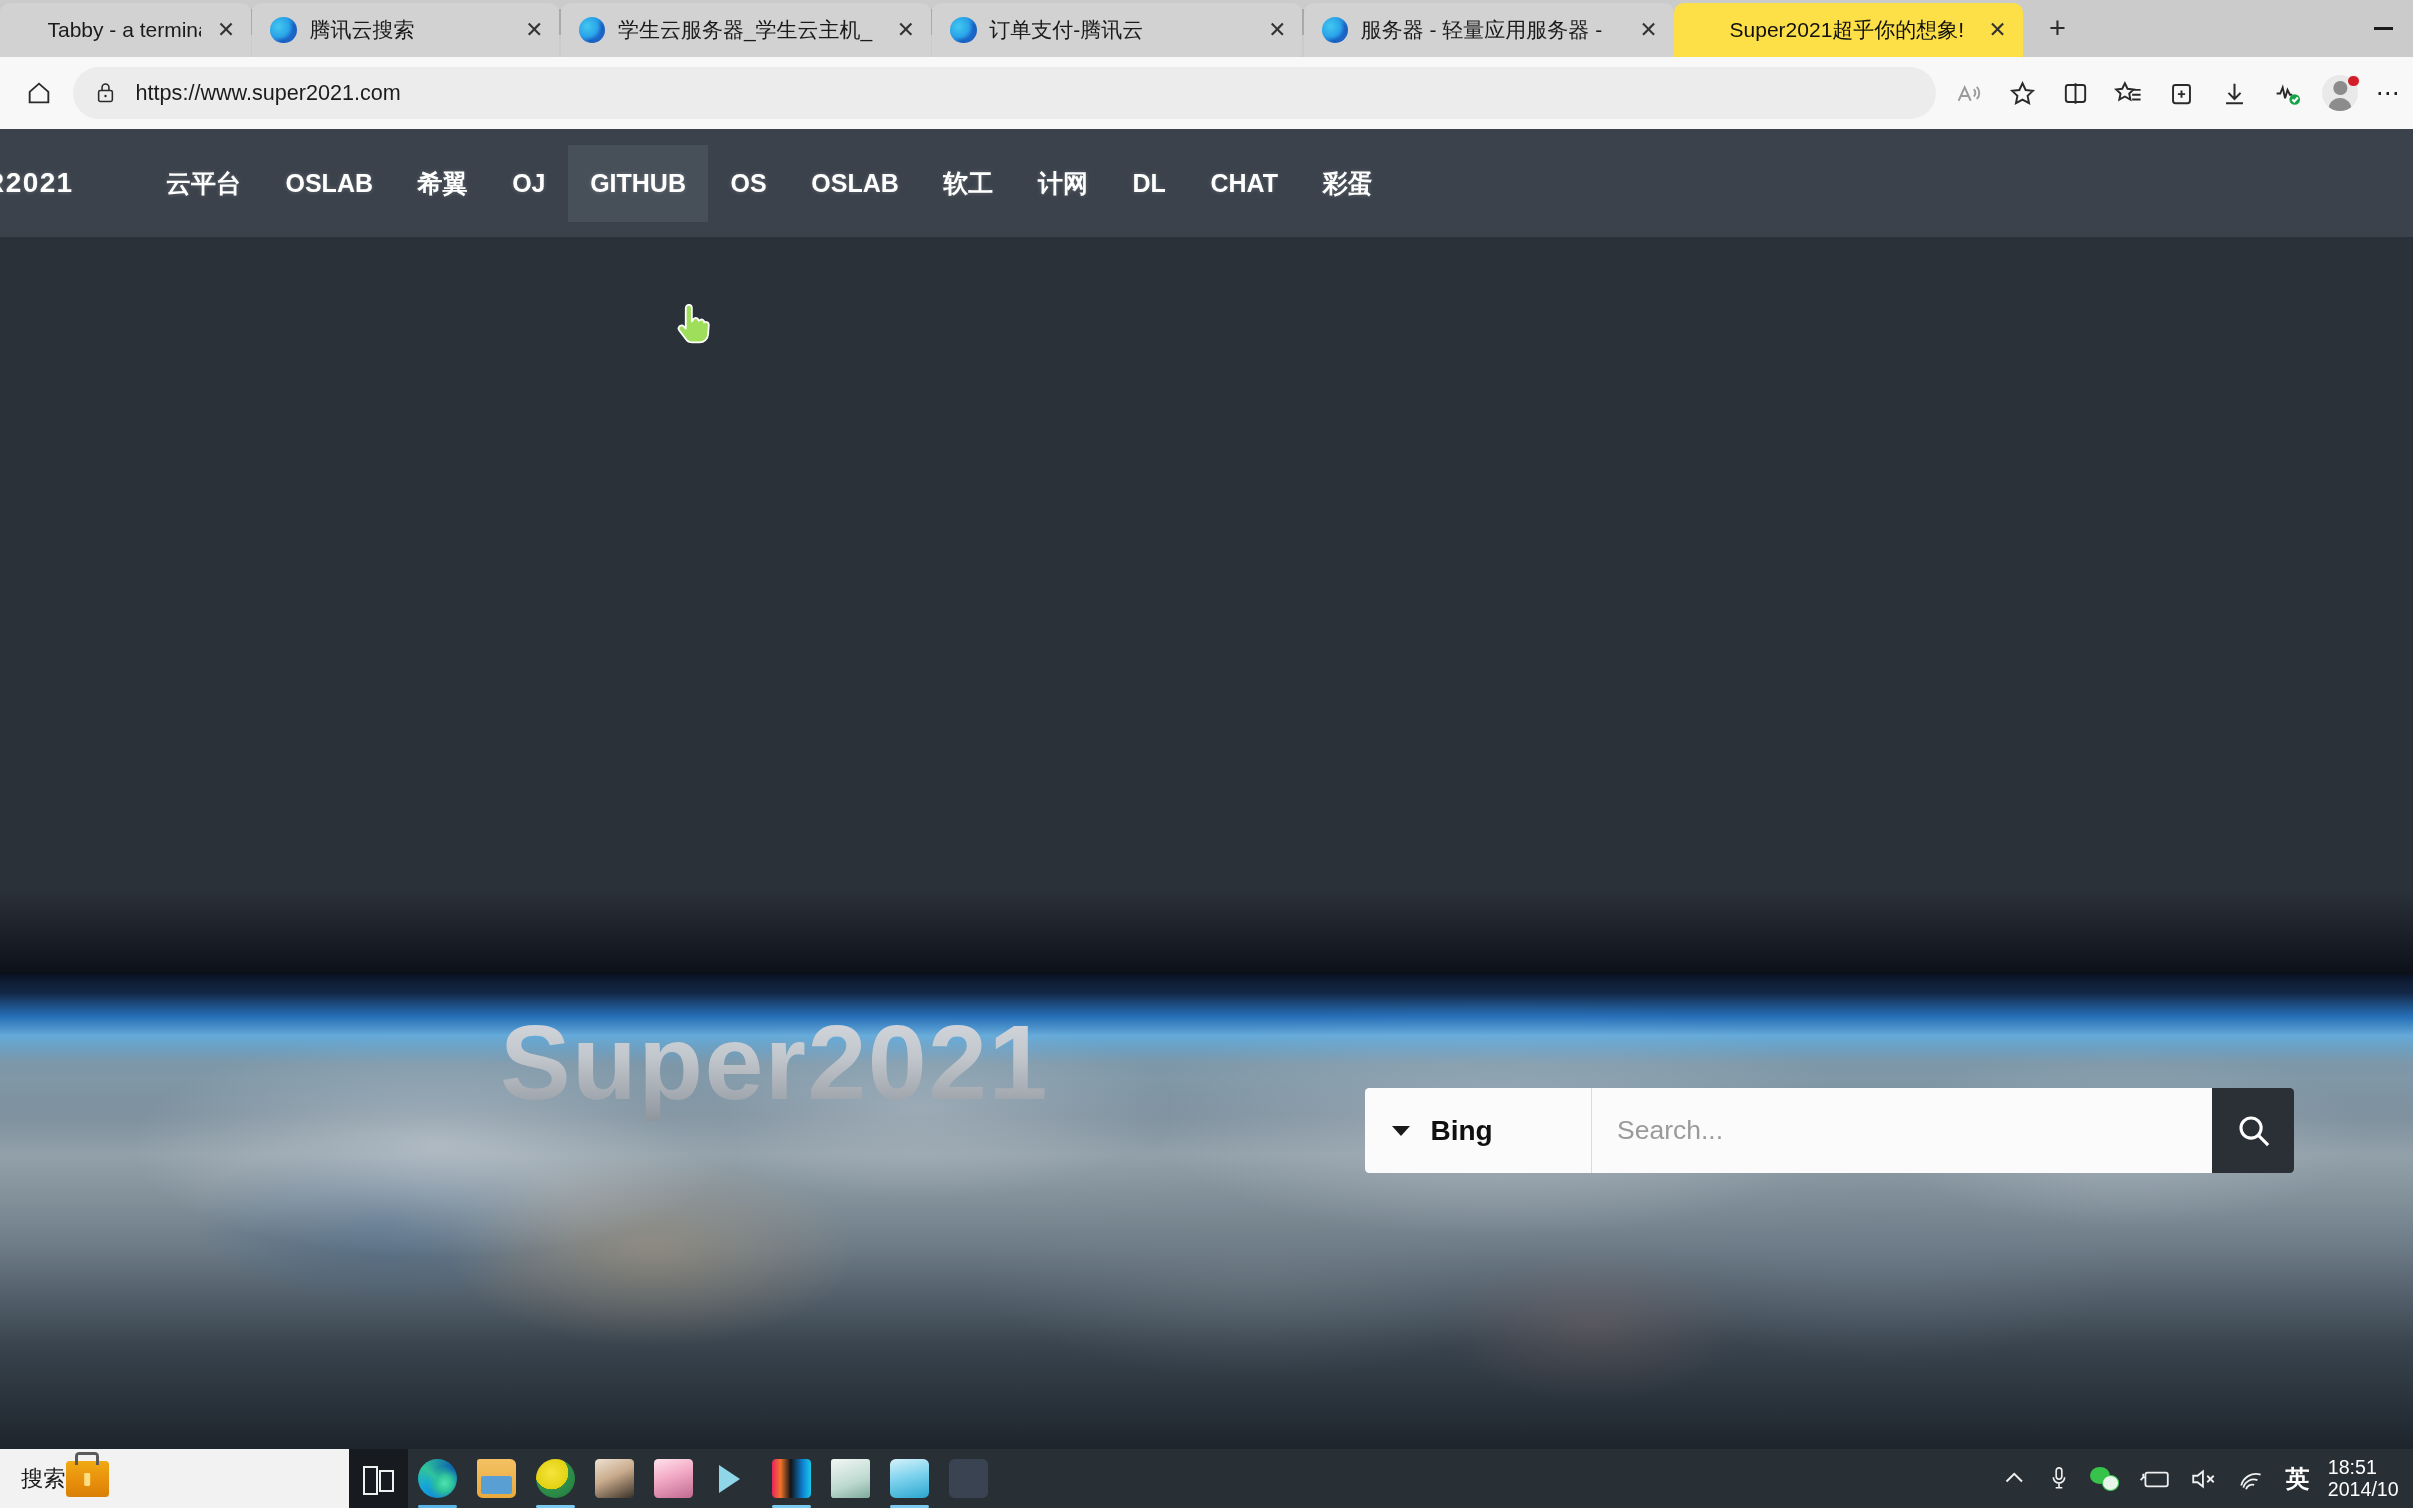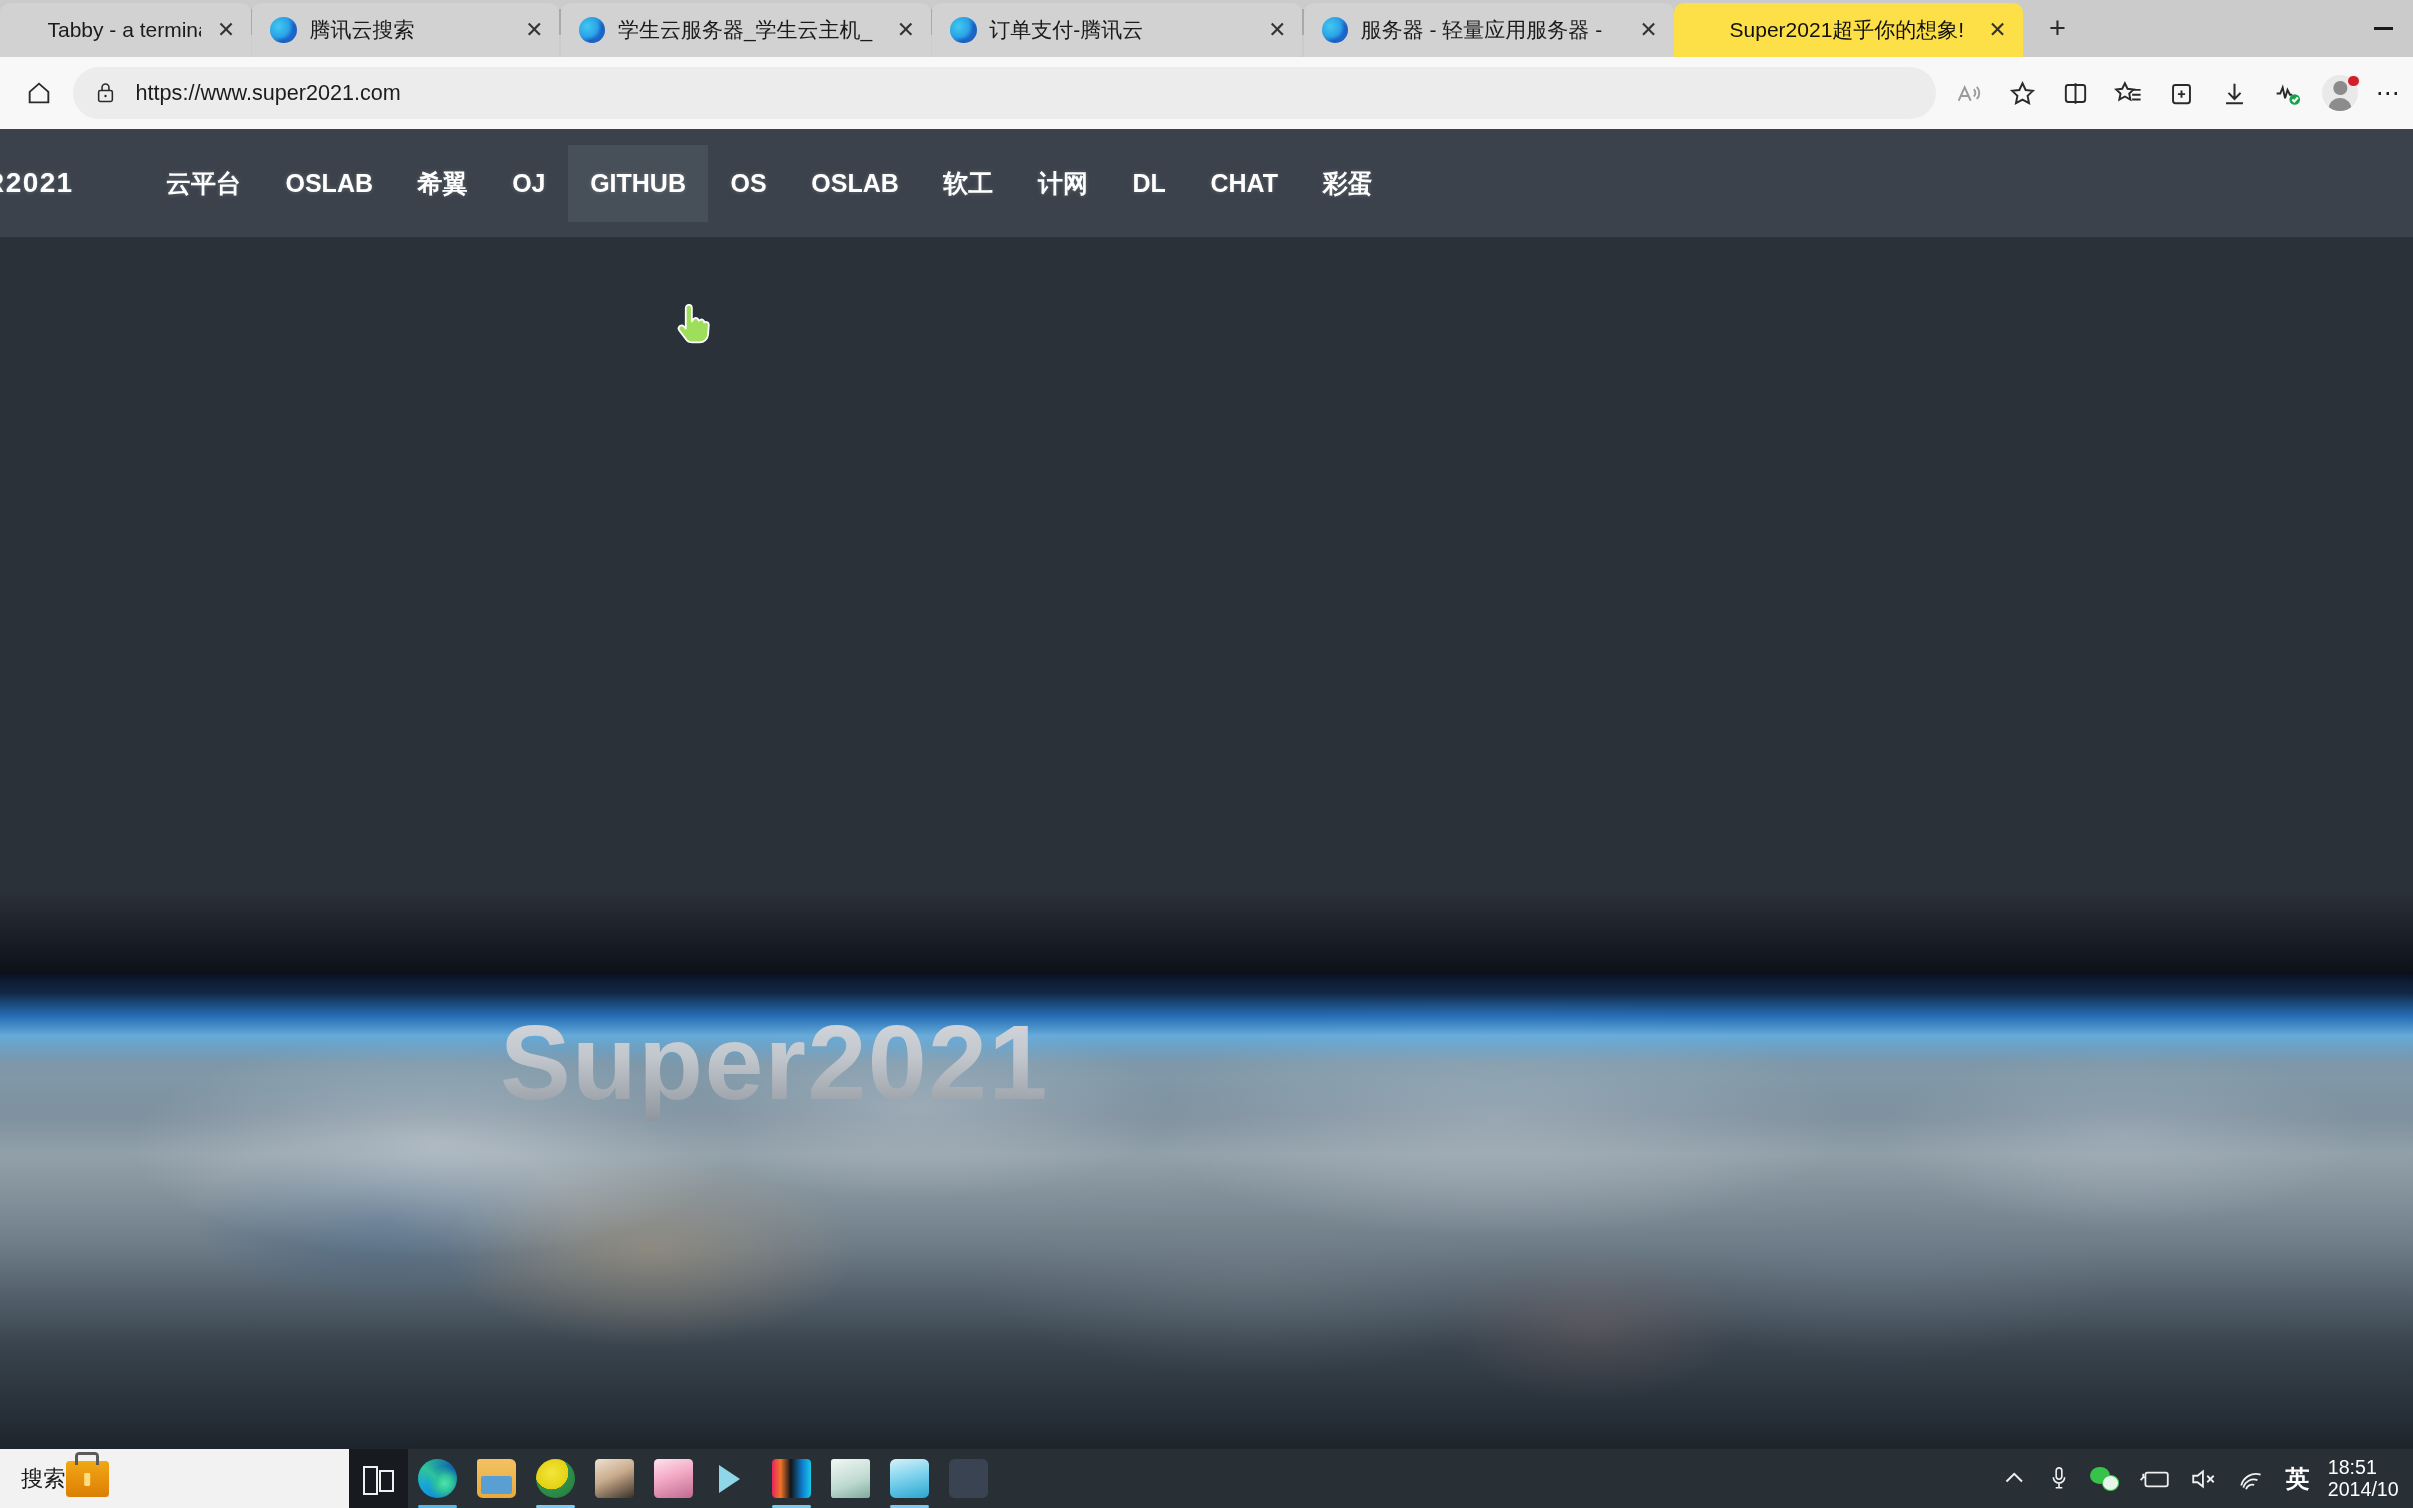--- a/index.html
+++ b/index.html
@@ -507,20 +507,37 @@
   </div>
 
   <div class="viewport">
 
     <div class="hero">
       <div class="space-top"></div>
       <div class="earth"></div>
 
       <div class="hero-title">Super2021</div>
 
+      <div class="search-widget">
+        <div class="engine-select">
+          <span class="caret-down"></span>
+          <span class="engine-name">Bing</span>
+        </div>
+        <div class="search-input-wrap">
+          <input class="search-input" type="text" value="" placeholder="Search..." style="">
+        </div>
+        <div class="search-btn">
+          <span>
+            <svg width="39" height="39" viewBox="0 0 24 24" fill="none" stroke="#ffffff" stroke-width="1.9">
+              <circle cx="10.5" cy="10.5" r="6.2"></circle>
+              <path d="M15.2 15.2 L21 21"></path>
+            </svg>
+          </span>
+        </div>
+      </div>
     </div>
 
     <div class="site-nav">
       <div class="site-logo">ER2021</div>
       <div class="nav-links">
         <div class="nav-link">云平台</div>
         <div class="nav-link">OSLAB</div>
         <div class="nav-link">希翼</div>
         <div class="nav-link">OJ</div>
         <div class="nav-link active">GITHUB</div>

